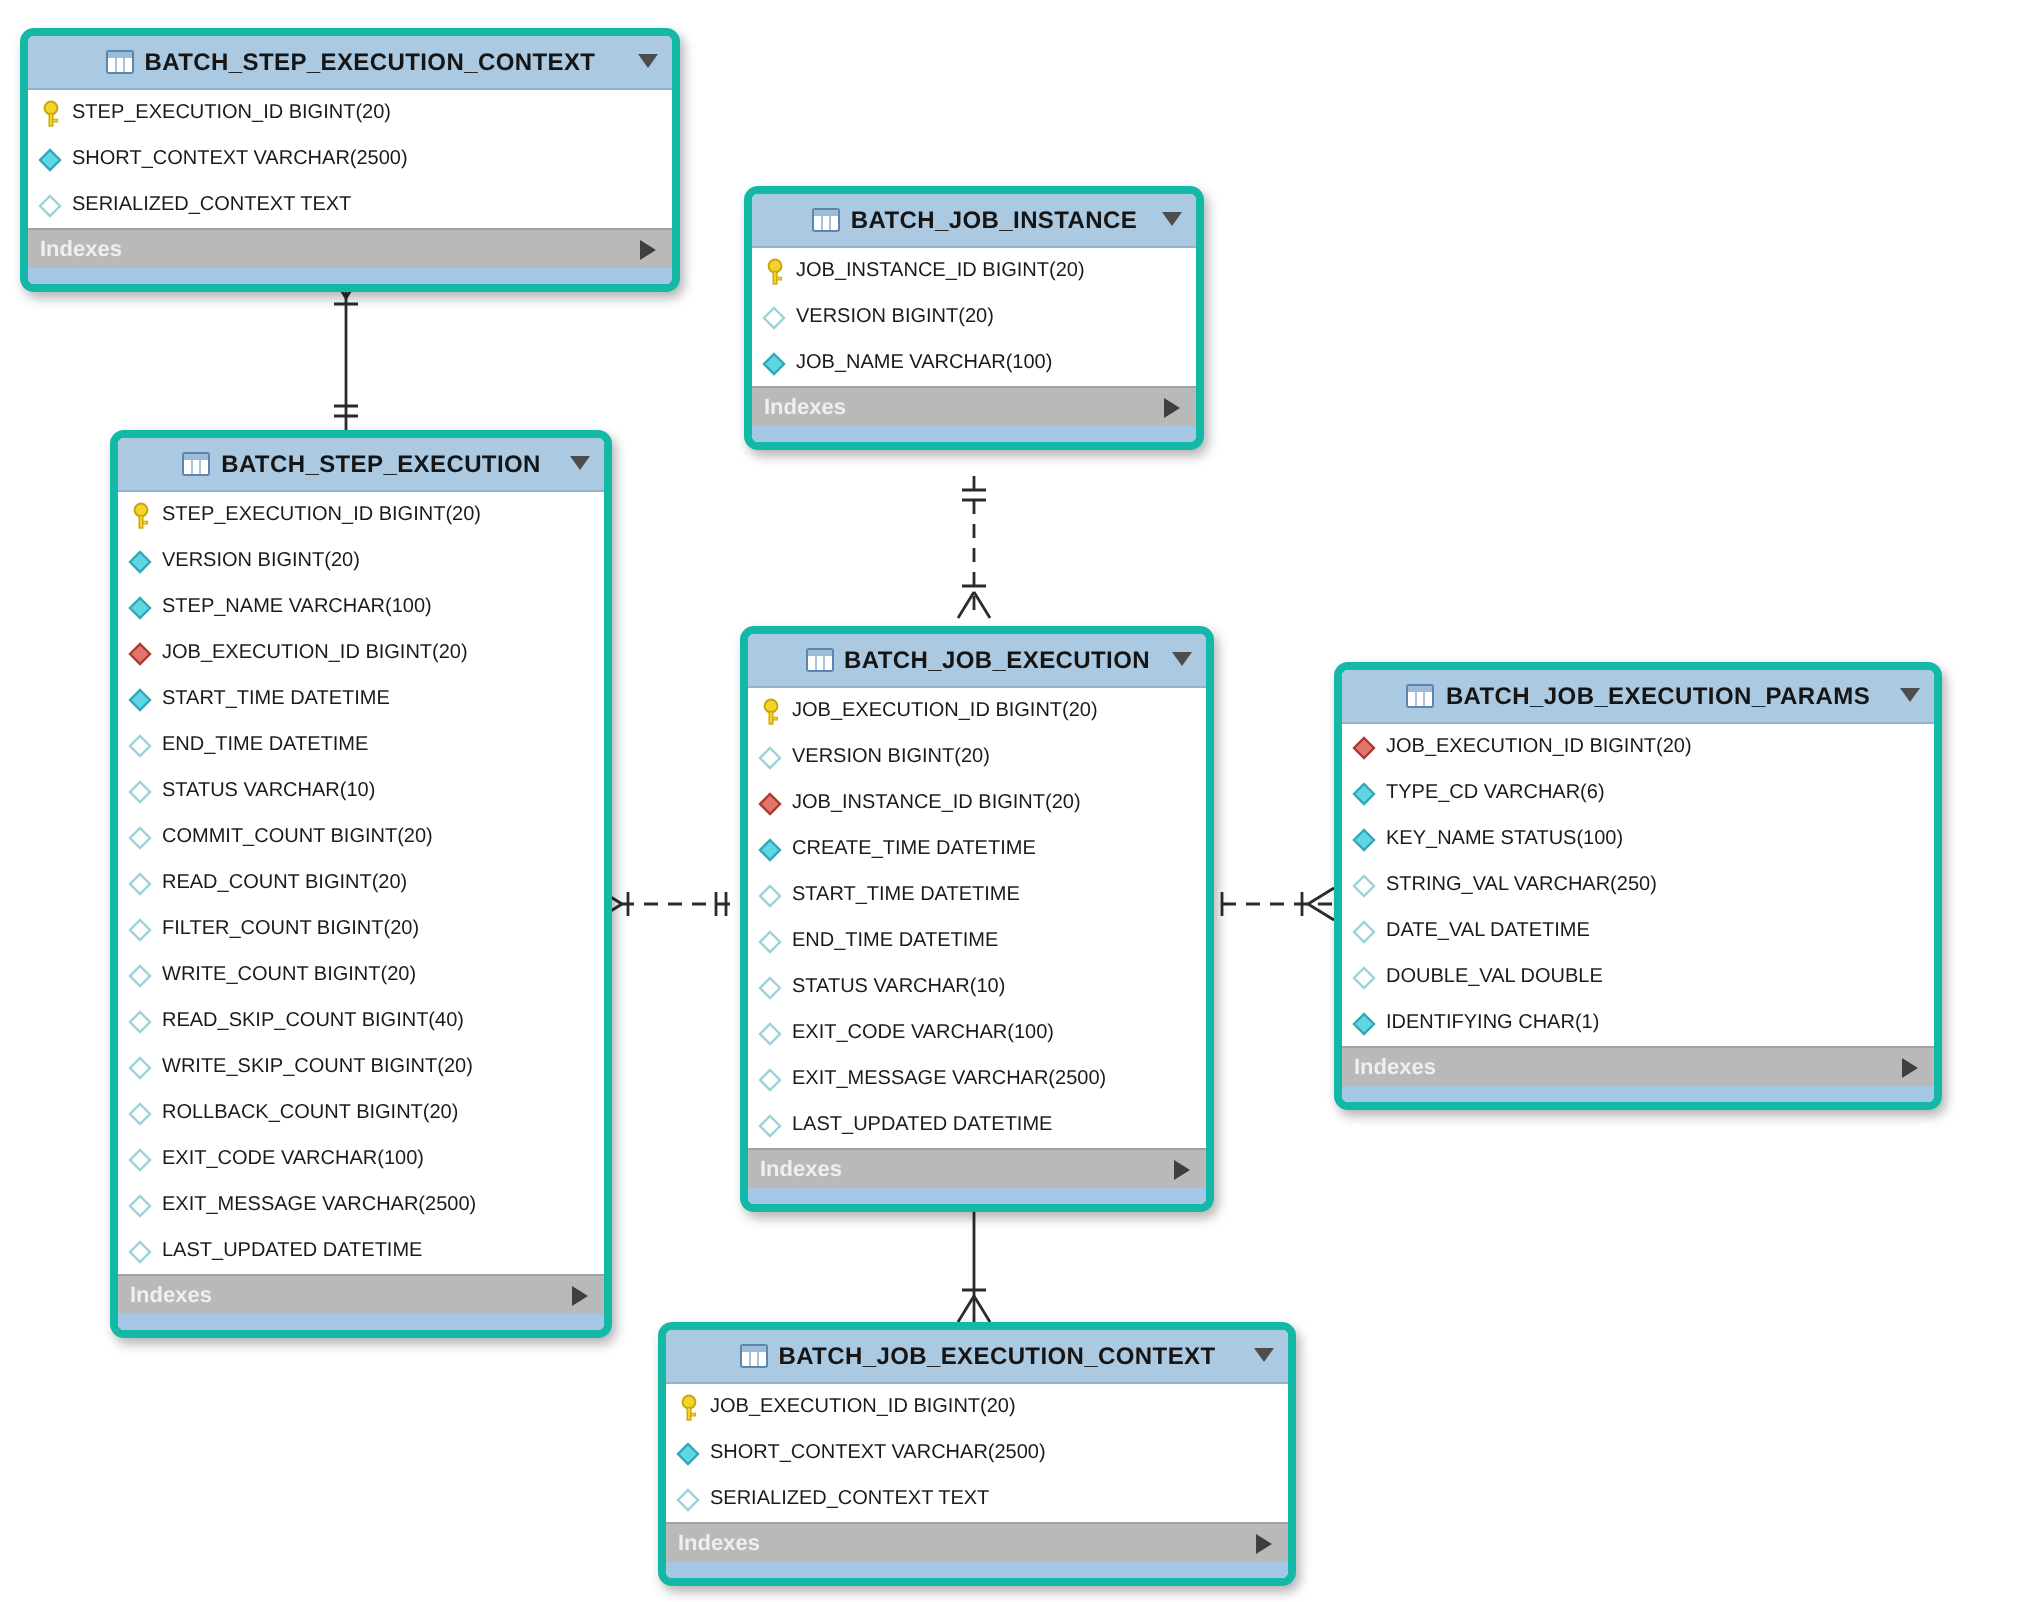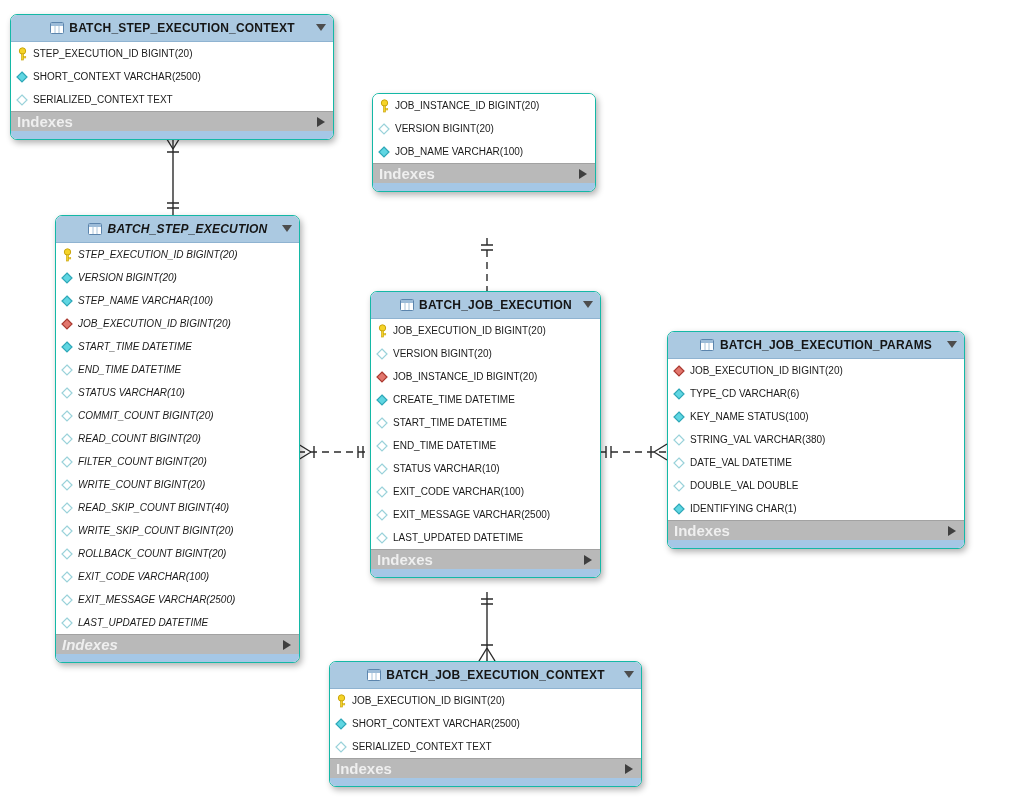--- a/index.html
+++ b/index.html
@@ -3,21 +3,21 @@
 <meta charset="utf-8">
 <style>
   html,body{margin:0;padding:0;background:#ffffff;}
   #canvas{
     position:relative;width:1012px;height:801px;background:#ffffff;
     font-family:"Liberation Sans",sans-serif;overflow:hidden;
   }
   svg.rel-layer{position:absolute;left:0;top:0;z-index:1;}
   .er-table{
     position:absolute;z-index:2;background:#ffffff;
-    border:1px solid #14b8a6;border-radius:7px;
+    border:4px solid #14b8a6;border-radius:7px;
     box-shadow:2px 3px 6px rgba(0,0,0,0.30);
     overflow:hidden;
   }
   .thead{
     position:relative;height:26px;background:#abc9e1;
     border-bottom:1px solid #8fb3d1;
     display:flex;align-items:center;justify-content:center;gap:5px;
   }
   .ttitle{font-size:12px;font-weight:bold;color:#151515;letter-spacing:0.2px;}
   .collapse-tri{
@@ -28,21 +28,21 @@
   .trow{
     height:23px;display:flex;align-items:center;gap:5px;
     padding-left:5px;background:#ffffff;white-space:nowrap;
   }
   .ctext{font-size:10px;color:#1a1a1a;}
   .cicon{display:inline-flex;width:12px;justify-content:center;}
   .tfooter{
     position:relative;height:19px;background:#b9b9b9;
     border-top:1px solid #a2a2a2;display:flex;align-items:center;padding-left:6px;
   }
-  .flabel{font-size:15px;font-weight:bold;color:#efefef;}
+  .flabel{font-size:11px;font-weight:bold;color:#efefef;}
   .farrow{
     position:absolute;right:8px;top:4.5px;width:0;height:0;
     border-top:5px solid transparent;border-bottom:5px solid transparent;
     border-left:8px solid #3f3f3f;
   }
   .tstrip{height:8px;background:#a5c7e6;}
 </style>
 </head>
 <body>
 
@@ -103,210 +103,222 @@
         </span>
         <span class="ctext">SERIALIZED_CONTEXT TEXT</span>
       </div>
       <div class="tfooter">
         <span class="flabel">Indexes</span>
         <span class="farrow"></span>
       </div>
       <div class="tstrip"></div>
     </div>
     <div class="er-table" style="left: 372px; top: 93px; width: 222px;">
-      <div class="trow">
-        <span class="cicon">
-          <svg width="11" height="14" viewBox="0 0 11 14">
-    <circle cx="5.5" cy="4" r="3.2" fill="#f5d328" stroke="#c9a50f"></circle>
-    <rect x="4.6" y="6.8" width="1.8" height="6.2" fill="#f5d328" stroke="#c9a50f" stroke-width="0.7"></rect>
-    <rect x="6.4" y="9.6" width="2.4" height="1.4" fill="#f5d328" stroke="#c9a50f" stroke-width="0.5"></rect>
-  </svg>
-        </span>
-        <span class="ctext">JOB_INSTANCE_ID BIGINT(20)</span>
-      </div>
-      <div class="trow">
-        <span class="cicon">
-          <svg width="12" height="12" viewBox="0 0 12 12">
-    <polygon points="6,1 11,6 6,11 1,6" fill="#ffffff" stroke="#9ad2da" stroke-width="1.2"></polygon>
-  </svg>
-        </span>
-        <span class="ctext">VERSION BIGINT(20)</span>
-      </div>
-      <div class="trow">
-        <span class="cicon">
-          <svg width="12" height="12" viewBox="0 0 12 12">
-    <polygon points="6,1 11,6 6,11 1,6" fill="#5fd6e2" stroke="#2fa8b8" stroke-width="1.2"></polygon>
-  </svg>
-        </span>
-        <span class="ctext">JOB_NAME VARCHAR(100)</span>
-      </div>
-      <div class="tfooter">
-        <span class="flabel">Indexes</span>
-        <span class="farrow"></span>
-      </div>
-      <div class="tstrip"></div>
-    </div>
-    <div class="er-table" style="left: 55px; top: 215px; width: 243px; font-style: italic;">
       <div class="thead">
         <span class="cicon" style="width: 15px;">
           <svg width="14" height="12" viewBox="0 0 14 12">
     <rect x="0.5" y="0.5" width="13" height="11" rx="1" fill="#ffffff" stroke="#5c85ad"></rect>
     <rect x="1" y="1" width="12" height="3" fill="#9dbcd8"></rect>
     <line x1="5" y1="4" x2="5" y2="11" stroke="#a9c4da" stroke-width="1"></line>
     <line x1="9" y1="4" x2="9" y2="11" stroke="#a9c4da" stroke-width="1"></line>
   </svg>
         </span>
-        <span class="ttitle">BATCH_STEP_EXECUTION</span>
+        <span class="ttitle">BATCH_JOB_INSTANCE</span>
         <span class="collapse-tri"></span>
       </div>
       <div class="trow">
         <span class="cicon">
           <svg width="11" height="14" viewBox="0 0 11 14">
     <circle cx="5.5" cy="4" r="3.2" fill="#f5d328" stroke="#c9a50f"></circle>
     <rect x="4.6" y="6.8" width="1.8" height="6.2" fill="#f5d328" stroke="#c9a50f" stroke-width="0.7"></rect>
     <rect x="6.4" y="9.6" width="2.4" height="1.4" fill="#f5d328" stroke="#c9a50f" stroke-width="0.5"></rect>
   </svg>
         </span>
-        <span class="ctext">STEP_EXECUTION_ID BIGINT(20)</span>
-      </div>
-      <div class="trow">
-        <span class="cicon">
-          <svg width="12" height="12" viewBox="0 0 12 12">
-    <polygon points="6,1 11,6 6,11 1,6" fill="#5fd6e2" stroke="#2fa8b8" stroke-width="1.2"></polygon>
+        <span class="ctext">JOB_INSTANCE_ID BIGINT(20)</span>
+      </div>
+      <div class="trow">
+        <span class="cicon">
+          <svg width="12" height="12" viewBox="0 0 12 12">
+    <polygon points="6,1 11,6 6,11 1,6" fill="#ffffff" stroke="#9ad2da" stroke-width="1.2"></polygon>
   </svg>
         </span>
         <span class="ctext">VERSION BIGINT(20)</span>
       </div>
       <div class="trow">
         <span class="cicon">
           <svg width="12" height="12" viewBox="0 0 12 12">
     <polygon points="6,1 11,6 6,11 1,6" fill="#5fd6e2" stroke="#2fa8b8" stroke-width="1.2"></polygon>
   </svg>
         </span>
-        <span class="ctext">STEP_NAME VARCHAR(100)</span>
-      </div>
-      <div class="trow">
-        <span class="cicon">
-          <svg width="12" height="12" viewBox="0 0 12 12">
-    <polygon points="6,1 11,6 6,11 1,6" fill="#e2766d" stroke="#ab3a31" stroke-width="1.2"></polygon>
-  </svg>
-        </span>
-        <span class="ctext">JOB_EXECUTION_ID BIGINT(20)</span>
-      </div>
-      <div class="trow">
-        <span class="cicon">
-          <svg width="12" height="12" viewBox="0 0 12 12">
-    <polygon points="6,1 11,6 6,11 1,6" fill="#5fd6e2" stroke="#2fa8b8" stroke-width="1.2"></polygon>
-  </svg>
-        </span>
-        <span class="ctext">START_TIME DATETIME</span>
-      </div>
-      <div class="trow">
-        <span class="cicon">
-          <svg width="12" height="12" viewBox="0 0 12 12">
-    <polygon points="6,1 11,6 6,11 1,6" fill="#ffffff" stroke="#9ad2da" stroke-width="1.2"></polygon>
-  </svg>
-        </span>
-        <span class="ctext">END_TIME DATETIME</span>
-      </div>
-      <div class="trow">
-        <span class="cicon">
-          <svg width="12" height="12" viewBox="0 0 12 12">
-    <polygon points="6,1 11,6 6,11 1,6" fill="#ffffff" stroke="#9ad2da" stroke-width="1.2"></polygon>
-  </svg>
-        </span>
-        <span class="ctext">STATUS VARCHAR(10)</span>
-      </div>
-      <div class="trow">
-        <span class="cicon">
-          <svg width="12" height="12" viewBox="0 0 12 12">
-    <polygon points="6,1 11,6 6,11 1,6" fill="#ffffff" stroke="#9ad2da" stroke-width="1.2"></polygon>
-  </svg>
-        </span>
-        <span class="ctext">COMMIT_COUNT BIGINT(20)</span>
-      </div>
-      <div class="trow">
-        <span class="cicon">
-          <svg width="12" height="12" viewBox="0 0 12 12">
-    <polygon points="6,1 11,6 6,11 1,6" fill="#ffffff" stroke="#9ad2da" stroke-width="1.2"></polygon>
-  </svg>
-        </span>
-        <span class="ctext">READ_COUNT BIGINT(20)</span>
-      </div>
-      <div class="trow">
-        <span class="cicon">
-          <svg width="12" height="12" viewBox="0 0 12 12">
-    <polygon points="6,1 11,6 6,11 1,6" fill="#ffffff" stroke="#9ad2da" stroke-width="1.2"></polygon>
-  </svg>
-        </span>
-        <span class="ctext">FILTER_COUNT BIGINT(20)</span>
-      </div>
-      <div class="trow">
-        <span class="cicon">
-          <svg width="12" height="12" viewBox="0 0 12 12">
-    <polygon points="6,1 11,6 6,11 1,6" fill="#ffffff" stroke="#9ad2da" stroke-width="1.2"></polygon>
-  </svg>
-        </span>
-        <span class="ctext">WRITE_COUNT BIGINT(20)</span>
-      </div>
-      <div class="trow">
-        <span class="cicon">
-          <svg width="12" height="12" viewBox="0 0 12 12">
-    <polygon points="6,1 11,6 6,11 1,6" fill="#ffffff" stroke="#9ad2da" stroke-width="1.2"></polygon>
-  </svg>
-        </span>
-        <span class="ctext">READ_SKIP_COUNT BIGINT(40)</span>
-      </div>
-      <div class="trow">
-        <span class="cicon">
-          <svg width="12" height="12" viewBox="0 0 12 12">
-    <polygon points="6,1 11,6 6,11 1,6" fill="#ffffff" stroke="#9ad2da" stroke-width="1.2"></polygon>
-  </svg>
-        </span>
-        <span class="ctext">WRITE_SKIP_COUNT BIGINT(20)</span>
-      </div>
-      <div class="trow">
-        <span class="cicon">
-          <svg width="12" height="12" viewBox="0 0 12 12">
-    <polygon points="6,1 11,6 6,11 1,6" fill="#ffffff" stroke="#9ad2da" stroke-width="1.2"></polygon>
-  </svg>
-        </span>
-        <span class="ctext">ROLLBACK_COUNT BIGINT(20)</span>
-      </div>
-      <div class="trow">
-        <span class="cicon">
-          <svg width="12" height="12" viewBox="0 0 12 12">
-    <polygon points="6,1 11,6 6,11 1,6" fill="#ffffff" stroke="#9ad2da" stroke-width="1.2"></polygon>
-  </svg>
-        </span>
-        <span class="ctext">EXIT_CODE VARCHAR(100)</span>
-      </div>
-      <div class="trow">
-        <span class="cicon">
-          <svg width="12" height="12" viewBox="0 0 12 12">
-    <polygon points="6,1 11,6 6,11 1,6" fill="#ffffff" stroke="#9ad2da" stroke-width="1.2"></polygon>
-  </svg>
-        </span>
-        <span class="ctext">EXIT_MESSAGE VARCHAR(2500)</span>
-      </div>
-      <div class="trow">
-        <span class="cicon">
-          <svg width="12" height="12" viewBox="0 0 12 12">
-    <polygon points="6,1 11,6 6,11 1,6" fill="#ffffff" stroke="#9ad2da" stroke-width="1.2"></polygon>
-  </svg>
-        </span>
-        <span class="ctext">LAST_UPDATED DATETIME</span>
+        <span class="ctext">JOB_NAME VARCHAR(100)</span>
       </div>
       <div class="tfooter">
         <span class="flabel">Indexes</span>
         <span class="farrow"></span>
       </div>
       <div class="tstrip"></div>
     </div>
-    <div class="er-table" style="left: 370px; top: 291px; width: 229px;">
+    <div class="er-table" style="left: 55px; top: 215px; width: 243px;">
+      <div class="thead">
+        <span class="cicon" style="width: 15px;">
+          <svg width="14" height="12" viewBox="0 0 14 12">
+    <rect x="0.5" y="0.5" width="13" height="11" rx="1" fill="#ffffff" stroke="#5c85ad"></rect>
+    <rect x="1" y="1" width="12" height="3" fill="#9dbcd8"></rect>
+    <line x1="5" y1="4" x2="5" y2="11" stroke="#a9c4da" stroke-width="1"></line>
+    <line x1="9" y1="4" x2="9" y2="11" stroke="#a9c4da" stroke-width="1"></line>
+  </svg>
+        </span>
+        <span class="ttitle">BATCH_STEP_EXECUTION</span>
+        <span class="collapse-tri"></span>
+      </div>
+      <div class="trow">
+        <span class="cicon">
+          <svg width="11" height="14" viewBox="0 0 11 14">
+    <circle cx="5.5" cy="4" r="3.2" fill="#f5d328" stroke="#c9a50f"></circle>
+    <rect x="4.6" y="6.8" width="1.8" height="6.2" fill="#f5d328" stroke="#c9a50f" stroke-width="0.7"></rect>
+    <rect x="6.4" y="9.6" width="2.4" height="1.4" fill="#f5d328" stroke="#c9a50f" stroke-width="0.5"></rect>
+  </svg>
+        </span>
+        <span class="ctext">STEP_EXECUTION_ID BIGINT(20)</span>
+      </div>
+      <div class="trow">
+        <span class="cicon">
+          <svg width="12" height="12" viewBox="0 0 12 12">
+    <polygon points="6,1 11,6 6,11 1,6" fill="#5fd6e2" stroke="#2fa8b8" stroke-width="1.2"></polygon>
+  </svg>
+        </span>
+        <span class="ctext">VERSION BIGINT(20)</span>
+      </div>
+      <div class="trow">
+        <span class="cicon">
+          <svg width="12" height="12" viewBox="0 0 12 12">
+    <polygon points="6,1 11,6 6,11 1,6" fill="#5fd6e2" stroke="#2fa8b8" stroke-width="1.2"></polygon>
+  </svg>
+        </span>
+        <span class="ctext">STEP_NAME VARCHAR(100)</span>
+      </div>
+      <div class="trow">
+        <span class="cicon">
+          <svg width="12" height="12" viewBox="0 0 12 12">
+    <polygon points="6,1 11,6 6,11 1,6" fill="#e2766d" stroke="#ab3a31" stroke-width="1.2"></polygon>
+  </svg>
+        </span>
+        <span class="ctext">JOB_EXECUTION_ID BIGINT(20)</span>
+      </div>
+      <div class="trow">
+        <span class="cicon">
+          <svg width="12" height="12" viewBox="0 0 12 12">
+    <polygon points="6,1 11,6 6,11 1,6" fill="#5fd6e2" stroke="#2fa8b8" stroke-width="1.2"></polygon>
+  </svg>
+        </span>
+        <span class="ctext">START_TIME DATETIME</span>
+      </div>
+      <div class="trow">
+        <span class="cicon">
+          <svg width="12" height="12" viewBox="0 0 12 12">
+    <polygon points="6,1 11,6 6,11 1,6" fill="#ffffff" stroke="#9ad2da" stroke-width="1.2"></polygon>
+  </svg>
+        </span>
+        <span class="ctext">END_TIME DATETIME</span>
+      </div>
+      <div class="trow">
+        <span class="cicon">
+          <svg width="12" height="12" viewBox="0 0 12 12">
+    <polygon points="6,1 11,6 6,11 1,6" fill="#ffffff" stroke="#9ad2da" stroke-width="1.2"></polygon>
+  </svg>
+        </span>
+        <span class="ctext">STATUS VARCHAR(10)</span>
+      </div>
+      <div class="trow">
+        <span class="cicon">
+          <svg width="12" height="12" viewBox="0 0 12 12">
+    <polygon points="6,1 11,6 6,11 1,6" fill="#ffffff" stroke="#9ad2da" stroke-width="1.2"></polygon>
+  </svg>
+        </span>
+        <span class="ctext">COMMIT_COUNT BIGINT(20)</span>
+      </div>
+      <div class="trow">
+        <span class="cicon">
+          <svg width="12" height="12" viewBox="0 0 12 12">
+    <polygon points="6,1 11,6 6,11 1,6" fill="#ffffff" stroke="#9ad2da" stroke-width="1.2"></polygon>
+  </svg>
+        </span>
+        <span class="ctext">READ_COUNT BIGINT(20)</span>
+      </div>
+      <div class="trow">
+        <span class="cicon">
+          <svg width="12" height="12" viewBox="0 0 12 12">
+    <polygon points="6,1 11,6 6,11 1,6" fill="#ffffff" stroke="#9ad2da" stroke-width="1.2"></polygon>
+  </svg>
+        </span>
+        <span class="ctext">FILTER_COUNT BIGINT(20)</span>
+      </div>
+      <div class="trow">
+        <span class="cicon">
+          <svg width="12" height="12" viewBox="0 0 12 12">
+    <polygon points="6,1 11,6 6,11 1,6" fill="#ffffff" stroke="#9ad2da" stroke-width="1.2"></polygon>
+  </svg>
+        </span>
+        <span class="ctext">WRITE_COUNT BIGINT(20)</span>
+      </div>
+      <div class="trow">
+        <span class="cicon">
+          <svg width="12" height="12" viewBox="0 0 12 12">
+    <polygon points="6,1 11,6 6,11 1,6" fill="#ffffff" stroke="#9ad2da" stroke-width="1.2"></polygon>
+  </svg>
+        </span>
+        <span class="ctext">READ_SKIP_COUNT BIGINT(40)</span>
+      </div>
+      <div class="trow">
+        <span class="cicon">
+          <svg width="12" height="12" viewBox="0 0 12 12">
+    <polygon points="6,1 11,6 6,11 1,6" fill="#ffffff" stroke="#9ad2da" stroke-width="1.2"></polygon>
+  </svg>
+        </span>
+        <span class="ctext">WRITE_SKIP_COUNT BIGINT(20)</span>
+      </div>
+      <div class="trow">
+        <span class="cicon">
+          <svg width="12" height="12" viewBox="0 0 12 12">
+    <polygon points="6,1 11,6 6,11 1,6" fill="#ffffff" stroke="#9ad2da" stroke-width="1.2"></polygon>
+  </svg>
+        </span>
+        <span class="ctext">ROLLBACK_COUNT BIGINT(20)</span>
+      </div>
+      <div class="trow">
+        <span class="cicon">
+          <svg width="12" height="12" viewBox="0 0 12 12">
+    <polygon points="6,1 11,6 6,11 1,6" fill="#ffffff" stroke="#9ad2da" stroke-width="1.2"></polygon>
+  </svg>
+        </span>
+        <span class="ctext">EXIT_CODE VARCHAR(100)</span>
+      </div>
+      <div class="trow">
+        <span class="cicon">
+          <svg width="12" height="12" viewBox="0 0 12 12">
+    <polygon points="6,1 11,6 6,11 1,6" fill="#ffffff" stroke="#9ad2da" stroke-width="1.2"></polygon>
+  </svg>
+        </span>
+        <span class="ctext">EXIT_MESSAGE VARCHAR(2500)</span>
+      </div>
+      <div class="trow">
+        <span class="cicon">
+          <svg width="12" height="12" viewBox="0 0 12 12">
+    <polygon points="6,1 11,6 6,11 1,6" fill="#ffffff" stroke="#9ad2da" stroke-width="1.2"></polygon>
+  </svg>
+        </span>
+        <span class="ctext">LAST_UPDATED DATETIME</span>
+      </div>
+      <div class="tfooter">
+        <span class="flabel">Indexes</span>
+        <span class="farrow"></span>
+      </div>
+      <div class="tstrip"></div>
+    </div>
+    <div class="er-table" style="left: 370px; top: 313px; width: 229px;">
       <div class="thead">
         <span class="cicon" style="width: 15px;">
           <svg width="14" height="12" viewBox="0 0 14 12">
     <rect x="0.5" y="0.5" width="13" height="11" rx="1" fill="#ffffff" stroke="#5c85ad"></rect>
     <rect x="1" y="1" width="12" height="3" fill="#9dbcd8"></rect>
     <line x1="5" y1="4" x2="5" y2="11" stroke="#a9c4da" stroke-width="1"></line>
     <line x1="9" y1="4" x2="9" y2="11" stroke="#a9c4da" stroke-width="1"></line>
   </svg>
         </span>
         <span class="ttitle">BATCH_JOB_EXECUTION</span>
@@ -436,21 +448,21 @@
   </svg>
         </span>
         <span class="ctext">KEY_NAME STATUS(100)</span>
       </div>
       <div class="trow">
         <span class="cicon">
           <svg width="12" height="12" viewBox="0 0 12 12">
     <polygon points="6,1 11,6 6,11 1,6" fill="#ffffff" stroke="#9ad2da" stroke-width="1.2"></polygon>
   </svg>
         </span>
-        <span class="ctext">STRING_VAL VARCHAR(380)</span>
+        <span class="ctext">STRING_VAL VARCHAR(250)</span>
       </div>
       <div class="trow">
         <span class="cicon">
           <svg width="12" height="12" viewBox="0 0 12 12">
     <polygon points="6,1 11,6 6,11 1,6" fill="#ffffff" stroke="#9ad2da" stroke-width="1.2"></polygon>
   </svg>
         </span>
         <span class="ctext">DATE_VAL DATETIME</span>
       </div>
       <div class="trow">

